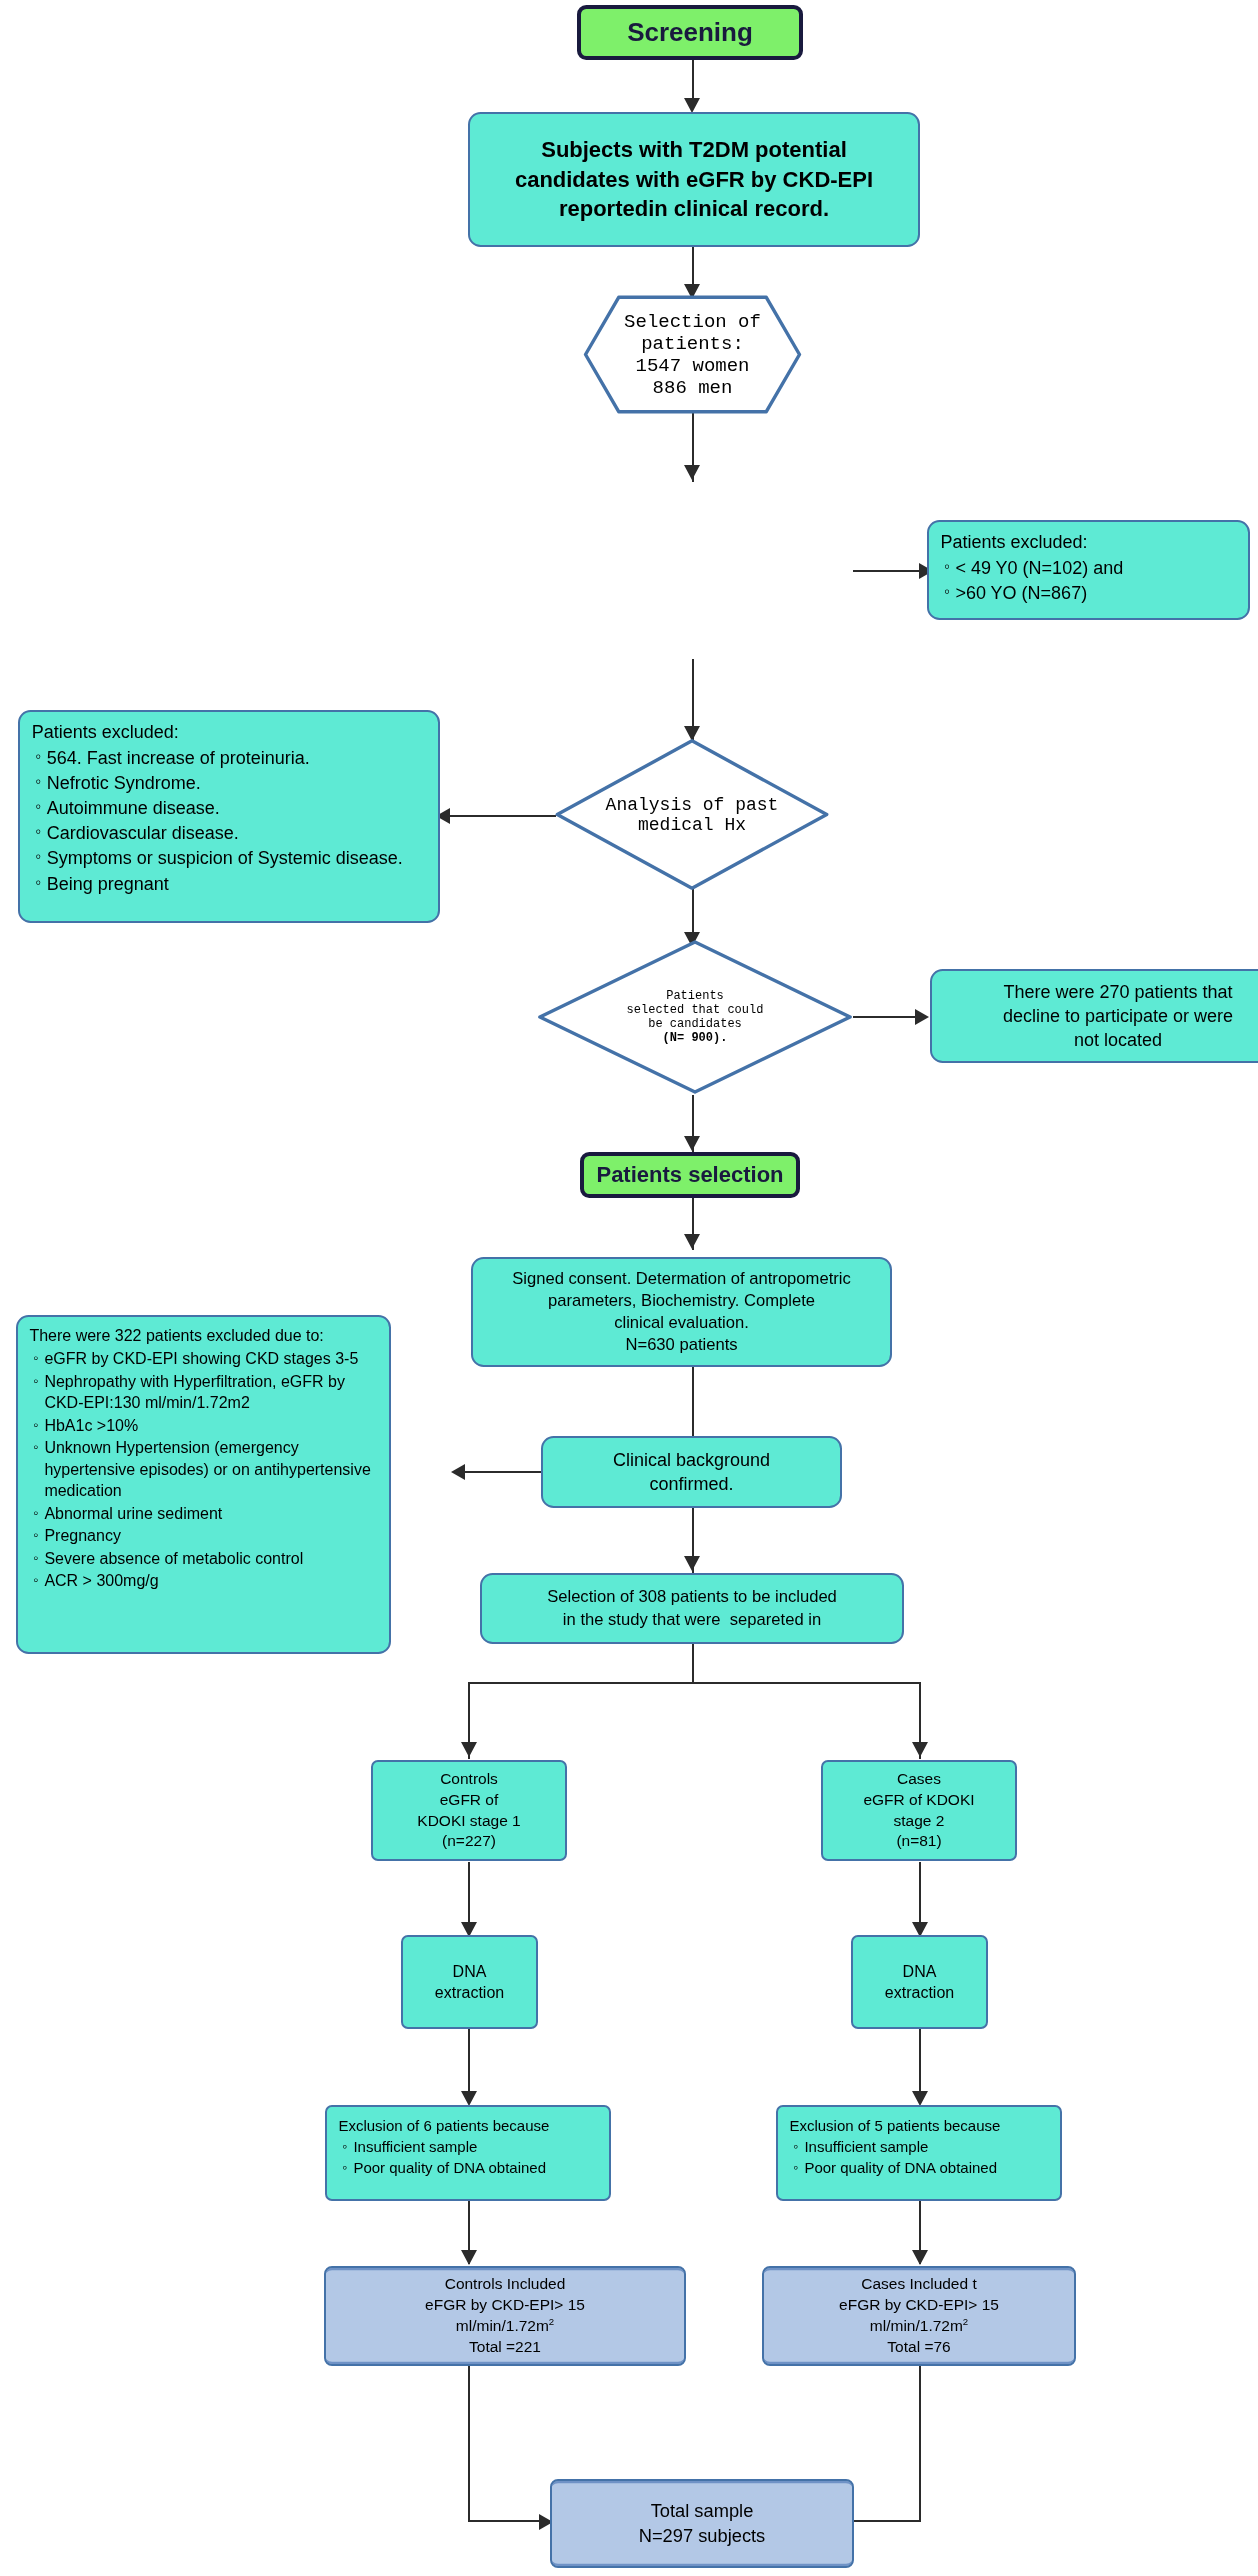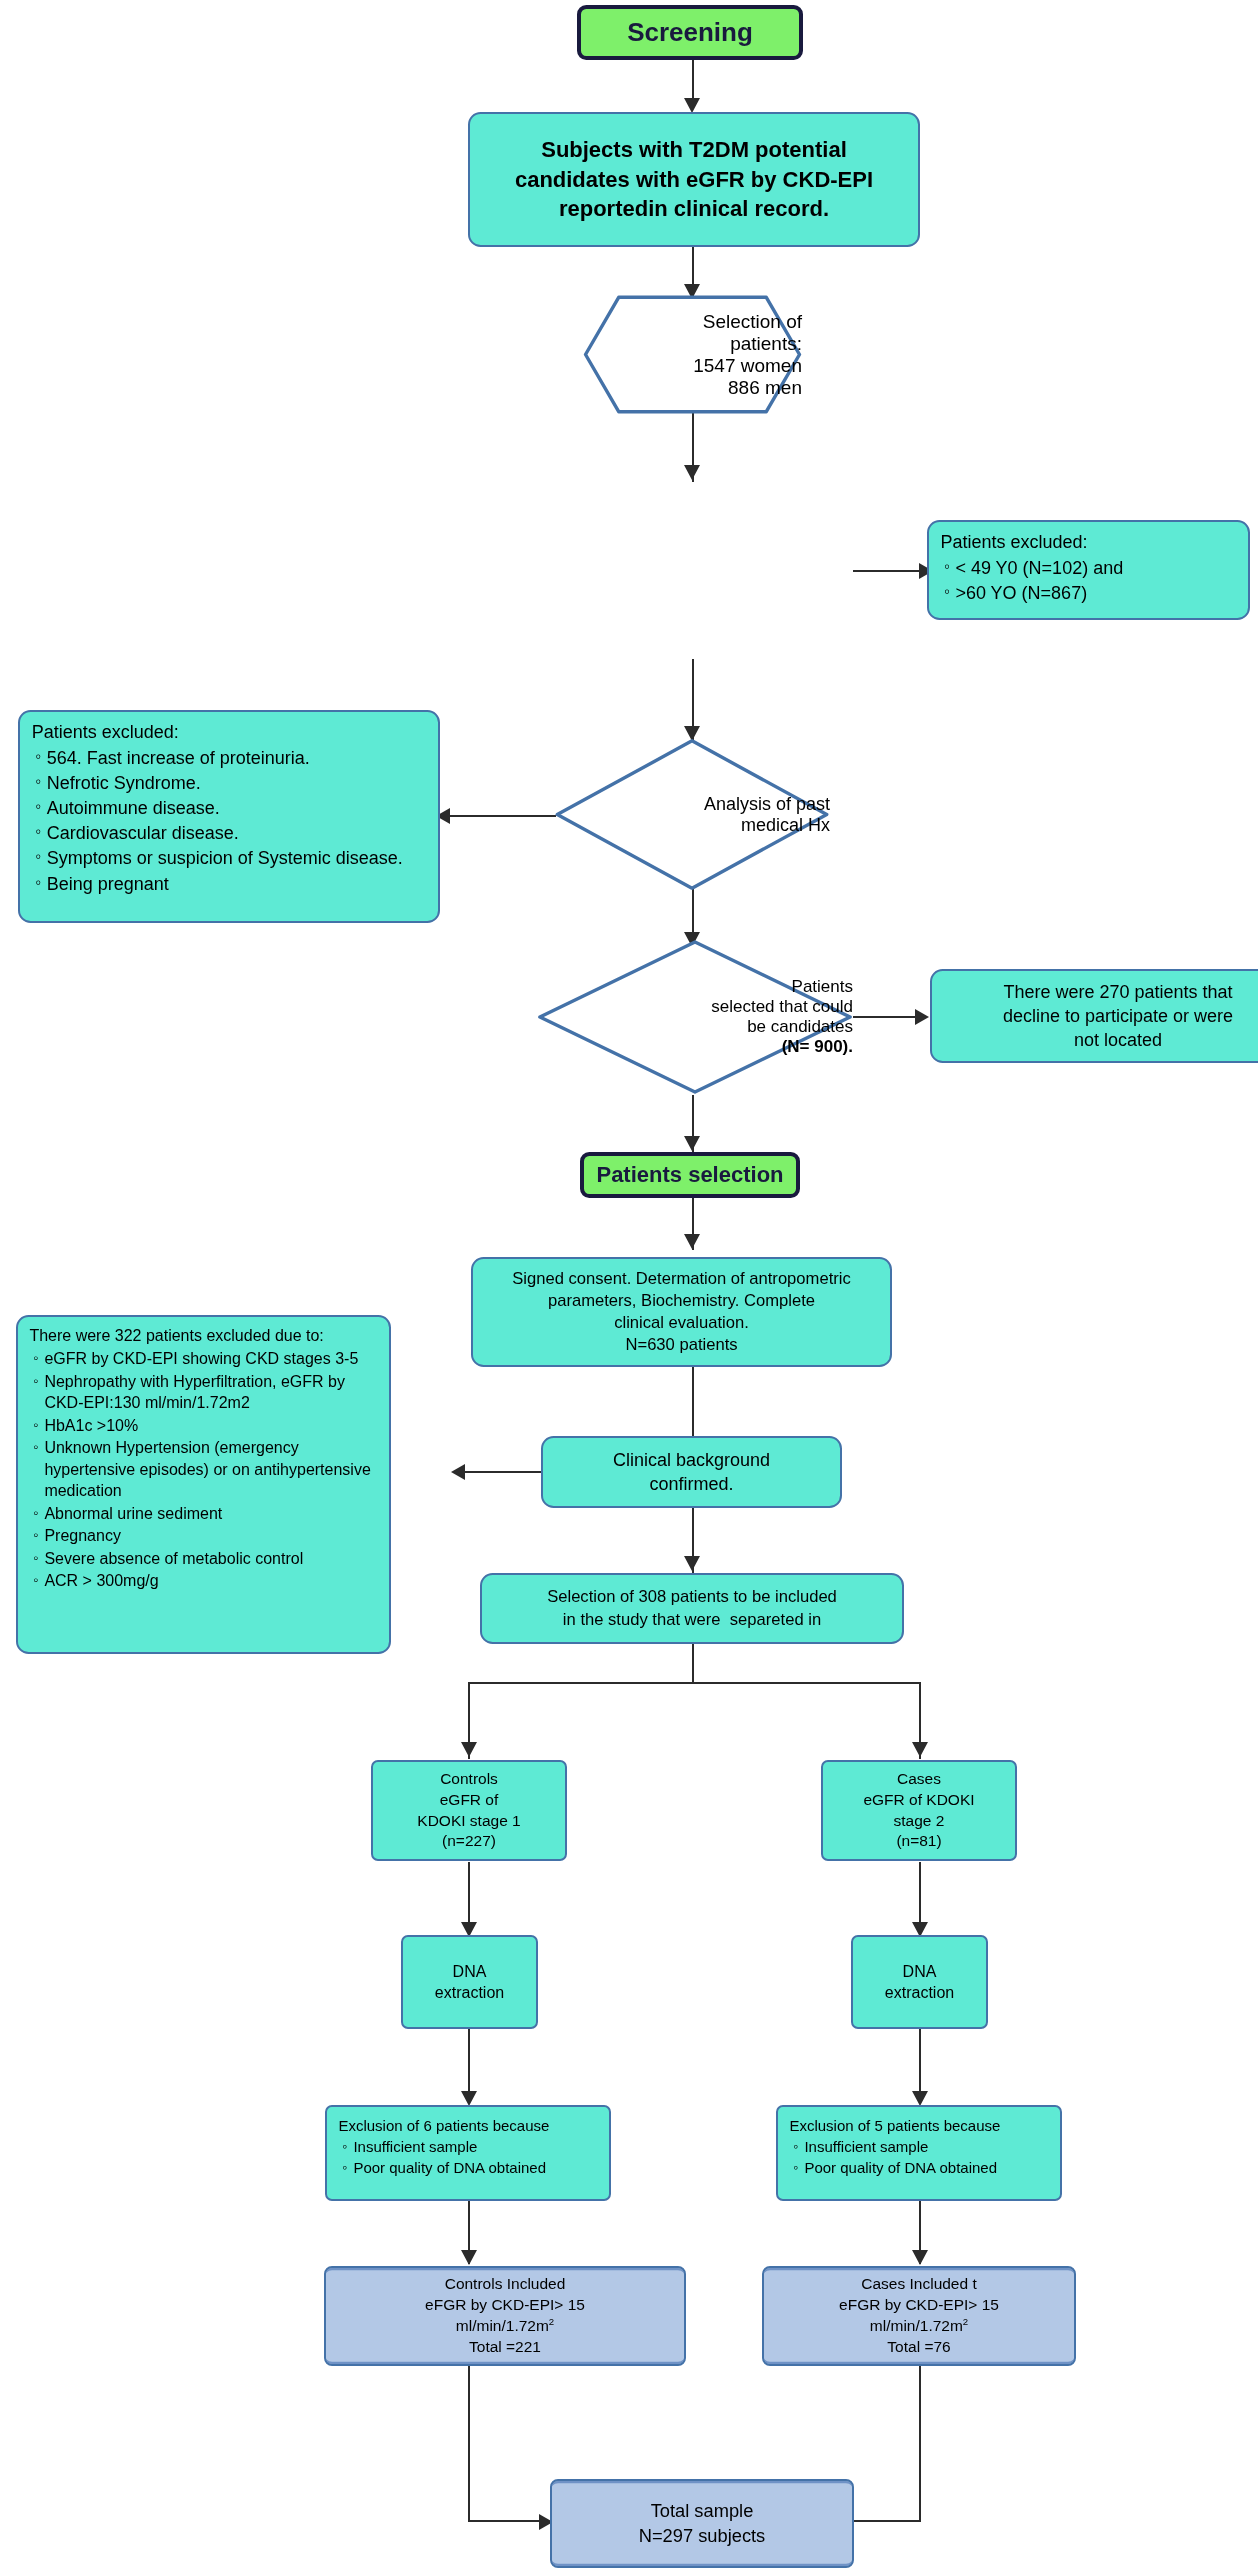--- a/index.html
+++ b/index.html
@@ -77,23 +77,24 @@
     font-size:0.95em;
   }
   
   .shapewrap{ position:absolute; }
   .shapewrap svg{ position:absolute; left:0; top:0; overflow:visible;}
   .shapetext{
     position:absolute;
     left:0; top:0;
     width:100%; height:100%;
     display:flex; flex-direction:column;
-    align-items:flex-end; justify-content:center;
+    align-items:center; justify-content:center;
     text-align:center;
     pointer-events:none;
+    font-family:Liberation Mono, monospace;
   }
   
   .conn{ position:absolute; background:#2b2b2b; }
   .vline{ width:1.7px; }
   .hline{ height:1.7px; }
   .arrow-d{
     position:absolute;
     width:0;height:0;
     border-left:8.6px solid transparent;
     border-right:8.6px solid transparent;
@@ -241,21 +242,21 @@
       <li>Cardiovascular disease.</li>
       <li>Symptoms or suspicion of Systemic disease.</li>
       <li>Being pregnant</li>
     </ul>
   </div>
 
   <div class="shapewrap" style="left:537px;top:939px;width:316px;height:156px;">
     <svg width="316" height="156" viewBox="0 0 552 272">
       <polygon points="276,5 547,136 276,267 5,136" fill="#ffffff" stroke="#4472a8" stroke-width="6" stroke-linejoin="round"></polygon>
     </svg>
-    <div class="shapetext" style="font-size:17px;">
+    <div class="shapetext" style="font-size:12px;">
       <span class="ln">Patients</span>
       <span class="ln">selected that could</span>
       <span class="ln">be candidates</span>
       <span class="ln b">(N= 900).</span>
     </div>
   </div>
 
   <div class="node rbox" style="left:930px;top:969px;width:376px;height:94px;font-size:18px;">
     <div class="lines">
       <span class="ln">There were 270 patients that</span>

